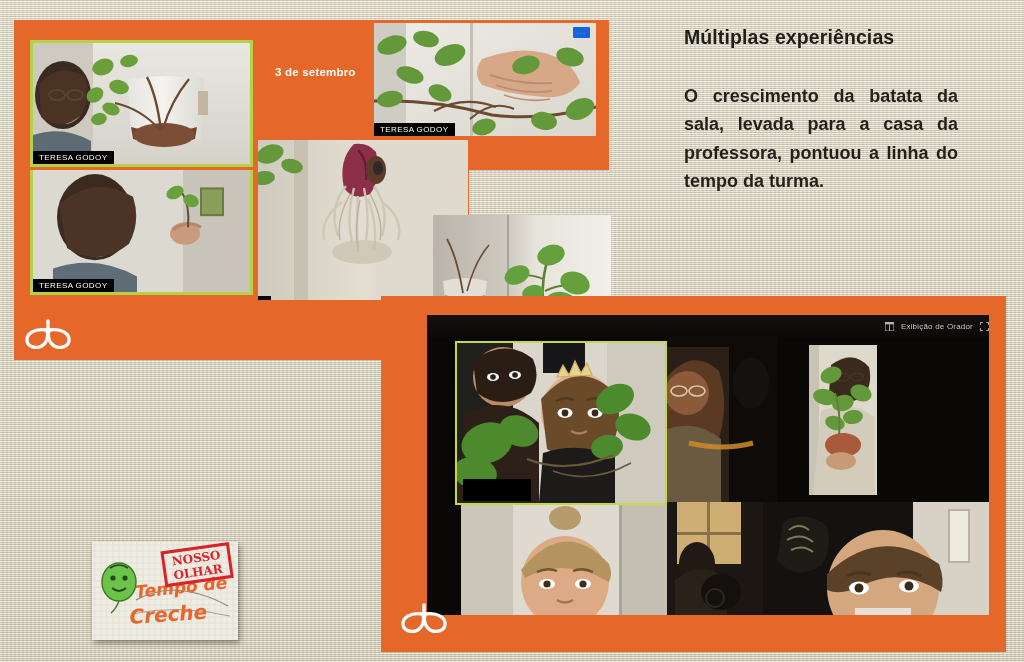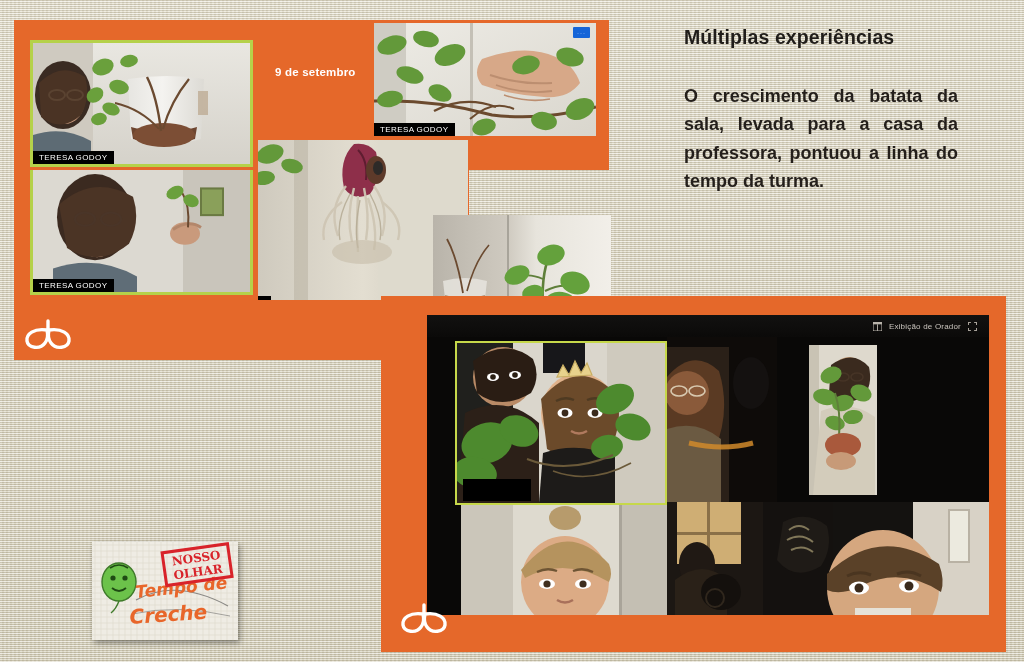--- a/index.html
+++ b/index.html
@@ -58,21 +58,21 @@
     color:#cfe0ff;font-size:6px;letter-spacing:1px;line-height:1;
   }
 
   
   #bottom-panel{left:381px;top:296px;width:625px;height:356px;background:#e5682a;}
   #zoom-window{left:427px;top:315px;width:562px;height:300px;background:#090807;}
   #zoom-toolbar{
     position:absolute;left:0;top:0;width:100%;height:22px;
     background:linear-gradient(180deg,#121110 0%,#0b0a09 100%);
     display:flex;align-items:center;justify-content:flex-end;
-    padding-right:12px;box-sizing:border-box;gap:7px;
+    box-sizing:border-box;gap:7px;
   }
   #speaker-view-label{color:#c9c4bd;font-size:8px;letter-spacing:.2px;}
 
   
   .bow-logo{width:48px;height:34px;}
   #logo-top{left:24px;top:318px;}
   #logo-bottom{left:400px;top:602px;}
 
   #brand-card{
     left:92px;top:542px;width:146px;height:98px;
@@ -90,21 +90,21 @@
     margin:33px 0 8px 0;font-size:18px;font-weight:bold;color:#241f1b;
     line-height:1.58;text-align:justify;width:274px;
   }
 </style>
 </head>
 <body>
 
 <div class="abs" id="top-panel"></div>
 <div class="abs" id="top-panel-lower"></div>
 
-<div id="date-label">9 de setembro</div>
+<div id="date-label">3 de setembro</div>
 
 <div class="vid" id="tile-teresa-1">
   <svg width="100%" height="100%" viewBox="0 0 217 121" preserveAspectRatio="none">
     <defs>
       <linearGradient id="wall1" x1="0" y1="0" x2="0" y2="1">
         <stop offset="0" stop-color="#e9e7e1"></stop>
           <stop offset="1" stop-color="#d5d2ca"></stop>
       </linearGradient>
       <linearGradient id="glass1" x1="0" y1="0" x2="1" y2="0">
         <stop offset="0" stop-color="#e7e6e2"></stop>

